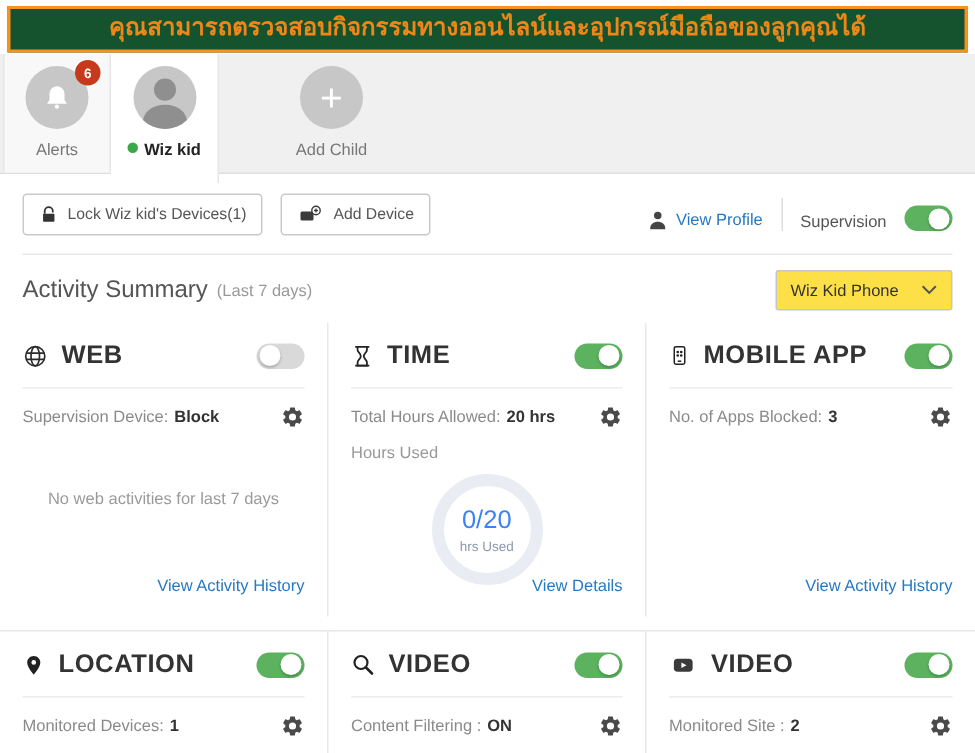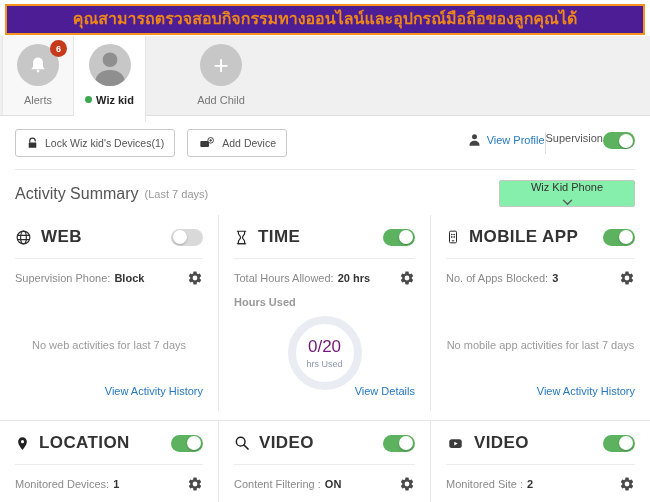--- a/index.html
+++ b/index.html
@@ -1,20 +1,20 @@
 <!DOCTYPE html>
 <html><head>
 <meta charset="utf-8">
 <style>
   * { margin:0; padding:0; box-sizing:border-box; }
   html,body { width:650px; height:502px; }
   body { font-family:"Liberation Sans", sans-serif; background:#fff; overflow:hidden; position:relative; }
 
   
-  .banner { margin:4px 5px 0; height:31px; border:2px solid #f6921e; background:#4c1d95;
+  .banner { margin:4px 5px 0; height:31px; border:2px solid #f6921e; background:#14532d;
             color:#ee8618; font-weight:700; font-size:16px; text-align:center; line-height:26px; }
 
   
   .tabstrip { position:relative; margin-top:1px; height:80px; background:#f0f0f1;
               border-bottom:1px solid #dfdfdf; display:flex; padding-left:2px; }
   .tab { width:72px; text-align:center; padding-top:8px; cursor:pointer; position:relative; }
   .tab-alerts { background:#f8f8f8; border-left:1px solid #e6e6e6; border-right:1px solid #e6e6e6; }
   .tab-active { background:#fff; border-right:1px solid #e6e6e6; height:86px; z-index:3; }
   .tab-addchild { margin-left:36px; width:78px; }
   .avatar-wrap { position:relative; width:42px; height:42px; margin:0 auto 8px; }
@@ -27,66 +27,66 @@
   .tab-label.active { color:#222; font-weight:700; }
   .green-dot { display:inline-block; width:7px; height:7px; border-radius:50%;
                background:#3aa84b; margin-right:4px; vertical-align:1px; }
   .plus-glyph { color:#fff; font-size:26px; font-weight:400; line-height:40px; }
 
   
   .toolbar { display:flex; align-items:center; padding:13px 15px 0; }
   .btn { height:28px; border:1px solid #c9c9c9; border-radius:3px; background:#fff;
          display:inline-flex; align-items:center; gap:6px; padding:0 10px;
          font-size:10.5px; color:#555; margin-right:12px; cursor:pointer; font-family:inherit; }
-  .toolbar-right { margin-left:auto; display:flex; align-items:flex-start; }
+  .toolbar-right { margin-left:auto; display:flex; align-items:flex-end; gap:12px; }
   .profile-link { display:inline-flex; align-items:center; gap:5px; cursor:pointer; }
   .link-text { color:#2579c2; font-size:11px; }
   .vdiv { width:1px; height:22px; background:#ddd; }
   .plain-label { font-size:11px; color:#555; }
 
   .toggle { width:32px; height:17px; border-radius:9px; position:relative; cursor:pointer; flex:none; }
   .toggle.on { background:#5cb25f; }
   .toggle.off { background:#d9d9d9; }
   .toggle .knob { position:absolute; top:1.5px; width:14px; height:14px; background:#fff;
                   border-radius:50%; box-shadow:0 1px 2px rgba(0,0,0,.25); }
   .toggle.on .knob { right:2px; }
   .toggle.off .knob { left:2px; }
 
   .hr { border-top:1px solid #e9e9e9; margin:12px 15px 0; }
 
   
   .summary { display:flex; align-items:center; padding:10px 15px 8px; }
   .summary-title { font-size:16px; color:#555; }
   .summary-period { font-size:11px; color:#999; margin-left:6px; }
-  .select { margin-left:auto; width:136px; height:27px; background:#86efac; border:1px solid #c6c6c6;
+  .select { margin-left:auto; width:118px; height:27px; background:#fde047; border:1px solid #c6c6c6;
             border-radius:2px; display:flex; align-items:center; justify-content:space-between;
-            padding:0 9px; font-size:11px; color:#333; cursor:pointer;flex-direction:column; }
+            padding:0 9px; font-size:11px; color:#333; cursor:pointer; }
 
   
   .grid { display:grid; grid-template-columns:218px 212px 220px; }
   .row1 { height:196px; }
   .row1 .card { height:196px; }
   .rowgap { height:9px; }
   .row2 { border-top:1px solid #e6e6e6; height:83px; }
   .row2 .card { height:83px; }
   .card { position:relative; padding:12px 15px 0; }
   .card + .card { border-left:1px solid #e8e8e8; }
   .card-head { display:flex; align-items:center; gap:9px; padding-bottom:11px; border-bottom:1px solid #ececec; }
   .card-title { font-weight:700; font-size:17px; color:#333; letter-spacing:.4px; }
   .card-head .toggle { margin-left:auto; }
   .card-info { display:flex; align-items:center; margin-top:11px; font-size:11px; color:#8a8a8a; }
   .card-info b { color:#333; margin-left:4px; }
   .gear { margin-left:auto; cursor:pointer; line-height:0; }
-  .card-empty { position:absolute; left:10px; right:10px; top:124px; text-align:center;
+  .card-empty { position:absolute; left:10px; right:10px; top:112px; text-align:center;
                 font-size:11px; color:#9a9a9a; }
   .card-link { position:absolute; right:15px; bottom:14px; font-size:11px; color:#2579c2; cursor:pointer; }
-  .hours-label { margin-top:10px; font-size:11px; color:#999;font-weight:bold; }
+  .hours-label { margin-top:10px; font-size:11px; color:#999; }
   .donut { width:74px; height:74px; border:8px solid #e9edf3; border-radius:50%; margin:8px auto 0;
            display:flex; flex-direction:column; align-items:center; justify-content:center; }
-  .donut-value { font-size:17px; color:#701a75; }
+  .donut-value { font-size:17px; color:#3b82f6; }
   .donut-caption { font-size:9px; color:#8b98ad; margin-top:2px; }
   .icon { line-height:0; flex:none; }
 </style>
 </head>
 <body>
 
 <div class="banner">คุณสามารถตรวจสอบกิจกรรมทางออนไลน์และอุปกรณ์มือถือของลูกคุณได้</div>
 
 <div class="tabstrip">
   <div class="tab tab-alerts">
@@ -190,21 +190,21 @@
             <ellipse cx="12" cy="12" rx="4" ry="9"></ellipse>
             <path d="M3.5 9h17M3.5 15h17"></path>
           </svg>
       </span>
       <span class="card-title">WEB</span>
       <div class="toggle off">
           <div class="knob"></div>
         </div>
     </div>
     <div class="card-info">
-      <span>Supervision Phone:</span>
+      <span>Supervision Device:</span>
       <b>Block</b>
       <span class="gear">
         <svg viewBox="0 0 24 24" width="16" height="16" fill="#4a4a4a">
             <path d="M19.14 12.94c.04-.3.06-.61.06-.94s-.02-.64-.07-.94l2.03-1.58a.49.49 0 0 0 .12-.61l-1.92-3.32a.49.49 0 0 0-.59-.22l-2.39.96c-.5-.38-1.03-.7-1.62-.94l-.36-2.54a.48.48 0 0 0-.48-.41h-3.84c-.24 0-.43.17-.47.41l-.36 2.54c-.59.24-1.13.57-1.62.94l-2.39-.96a.49.49 0 0 0-.59.22L2.74 8.87c-.12.21-.08.47.12.61l2.03 1.58c-.05.3-.09.63-.09.94s.02.64.07.94l-2.03 1.58a.49.49 0 0 0-.12.61l1.92 3.32c.12.22.37.29.59.22l2.39-.96c.5.38 1.03.7 1.62.94l.36 2.54c.05.24.24.41.48.41h3.84c.24 0 .44-.17.47-.41l.36-2.54c.59-.24 1.13-.56 1.62-.94l2.39.96c.22.08.47 0 .59-.22l1.92-3.32a.49.49 0 0 0-.12-.61l-2.01-1.58zM12 15.6a3.6 3.6 0 1 1 0-7.2 3.6 3.6 0 0 1 0 7.2z"></path>
           </svg>
       </span>
     </div>
     <div class="card-empty">No web activities for last 7 days</div>
     <span class="card-link">View Activity History</span>
   </div>
@@ -258,21 +258,20 @@
     </div>
     <div class="card-info">
       <span>No. of Apps Blocked:</span>
       <b>3</b>
       <span class="gear">
         <svg viewBox="0 0 24 24" width="16" height="16" fill="#4a4a4a">
             <path d="M19.14 12.94c.04-.3.06-.61.06-.94s-.02-.64-.07-.94l2.03-1.58a.49.49 0 0 0 .12-.61l-1.92-3.32a.49.49 0 0 0-.59-.22l-2.39.96c-.5-.38-1.03-.7-1.62-.94l-.36-2.54a.48.48 0 0 0-.48-.41h-3.84c-.24 0-.43.17-.47.41l-.36 2.54c-.59.24-1.13.57-1.62.94l-2.39-.96a.49.49 0 0 0-.59.22L2.74 8.87c-.12.21-.08.47.12.61l2.03 1.58c-.05.3-.09.63-.09.94s.02.64.07.94l-2.03 1.58a.49.49 0 0 0-.12.61l1.92 3.32c.12.22.37.29.59.22l2.39-.96c.5.38 1.03.7 1.62.94l.36 2.54c.05.24.24.41.48.41h3.84c.24 0 .44-.17.47-.41l.36-2.54c.59-.24 1.13-.56 1.62-.94l2.39.96c.22.08.47 0 .59-.22l1.92-3.32a.49.49 0 0 0-.12-.61l-2.01-1.58zM12 15.6a3.6 3.6 0 1 1 0-7.2 3.6 3.6 0 0 1 0 7.2z"></path>
           </svg>
       </span>
     </div>
-    <div class="card-empty">No mobile app activities for last 7 days</div>
     <span class="card-link">View Activity History</span>
   </div>
 </div>
 
 <div class="rowgap"></div>
 
 <div class="grid row2">
 
   <div class="card">
     <div class="card-head">

